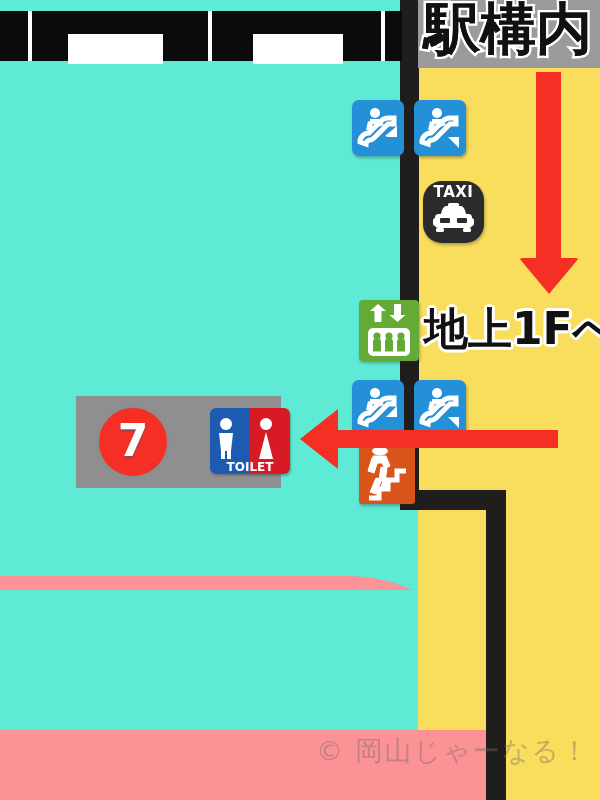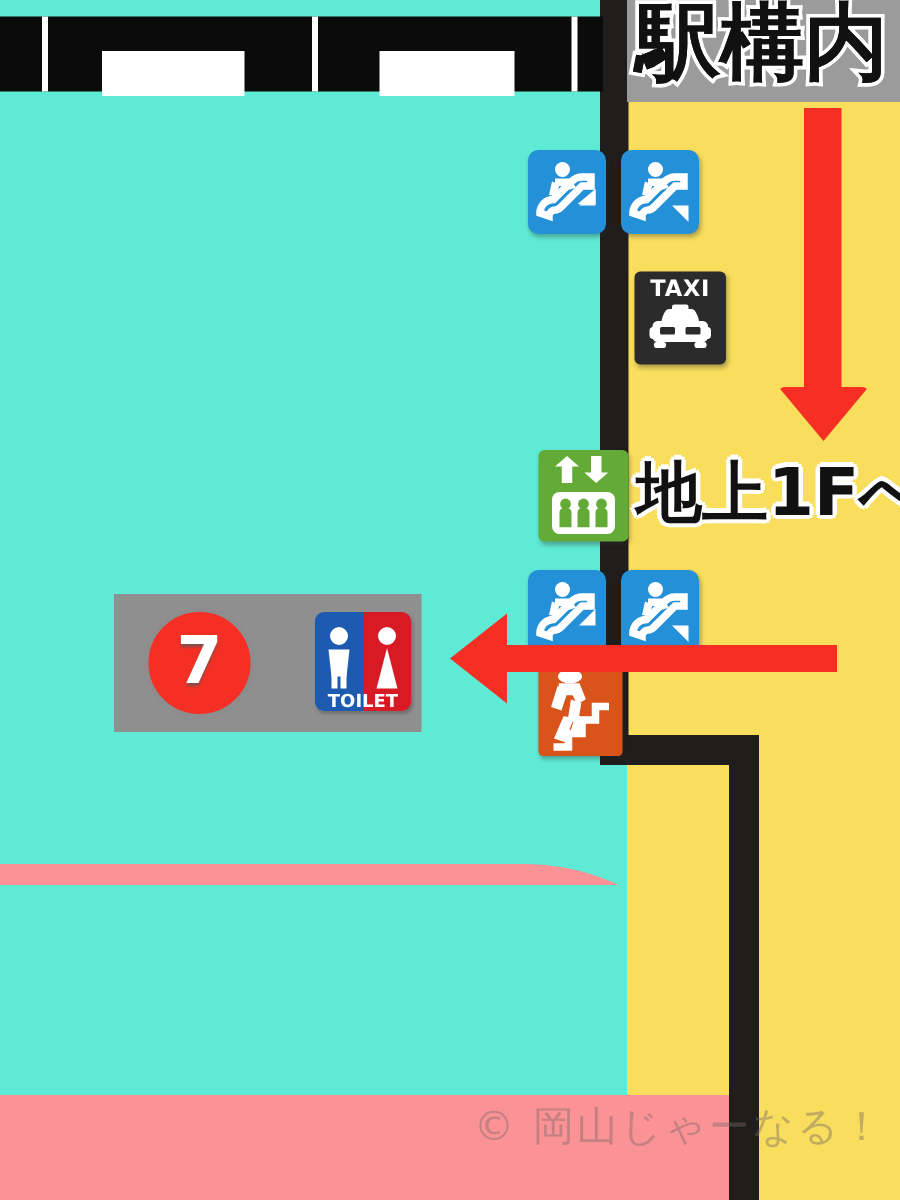--- a/index.html
+++ b/index.html
@@ -83,21 +83,21 @@
     display:flex; align-items:center; justify-content:center;
   }
   .num-circle span{
     font-size:44px; font-weight:bold; color:#ffffff;
     line-height:44px; margin-top:-3px;
     text-shadow:0 2px 2px rgba(90,90,90,.75);
   }
 
   
   .toilet{
-    position:absolute; left:134px; top:12px; width:64px; height:66px;
+    position:absolute; left:134px; top:12px; width:80px; height:66px;
     border-radius:6px; overflow:hidden;
     display:flex;
     box-shadow:1px 2px 2px rgba(60,60,60,.35);
   }
   .toilet .half{ width:50%; height:100%; position:relative; }
   .toilet .male  { background:var(--toilet-blue); }
   .toilet .female{ background:var(--toilet-red); }
   .toilet-label{
     position:absolute; left:0; bottom:1px; width:100%;
     text-align:center; font-size:12px; font-weight:bold;
@@ -107,21 +107,21 @@
   
   .tile{
     position:absolute; border-radius:7px; overflow:hidden;
     box-shadow:1px 2px 3px rgba(40,40,40,.35);
   }
   .tile svg{ display:block; }
   .esc-up-1  { left:352px; top:100px; width:52px; height:56px; background:var(--blue); }
   .esc-dn-1  { left:414px; top:100px; width:52px; height:56px; background:var(--blue); }
   .esc-up-2  { left:352px; top:380px; width:52px; height:56px; background:var(--blue); }
   .esc-dn-2  { left:414px; top:380px; width:52px; height:56px; background:var(--blue); }
-  .taxi-tile { left:423px; top:181px; width:61px; height:62px; background:var(--taxi-dark); border-radius:4px; }
+  .taxi-tile { left:423px; top:181px; width:61px; height:62px; background:var(--taxi-dark); border-radius:19px; }
   .elev-tile { left:359px; top:300px; width:60px; height:61px; background:var(--green); border-radius:4px; }
   .stairs-tile{left:359px; top:442px; width:56px; height:62px; background:var(--orange); border-radius:3px; }
 
   .taxi-word{
     position:absolute; left:0; top:4px; width:100%; text-align:center;
     font-size:15px; font-weight:bold; color:#ffffff; line-height:15px;
     letter-spacing:.5px;
   }
 
   

